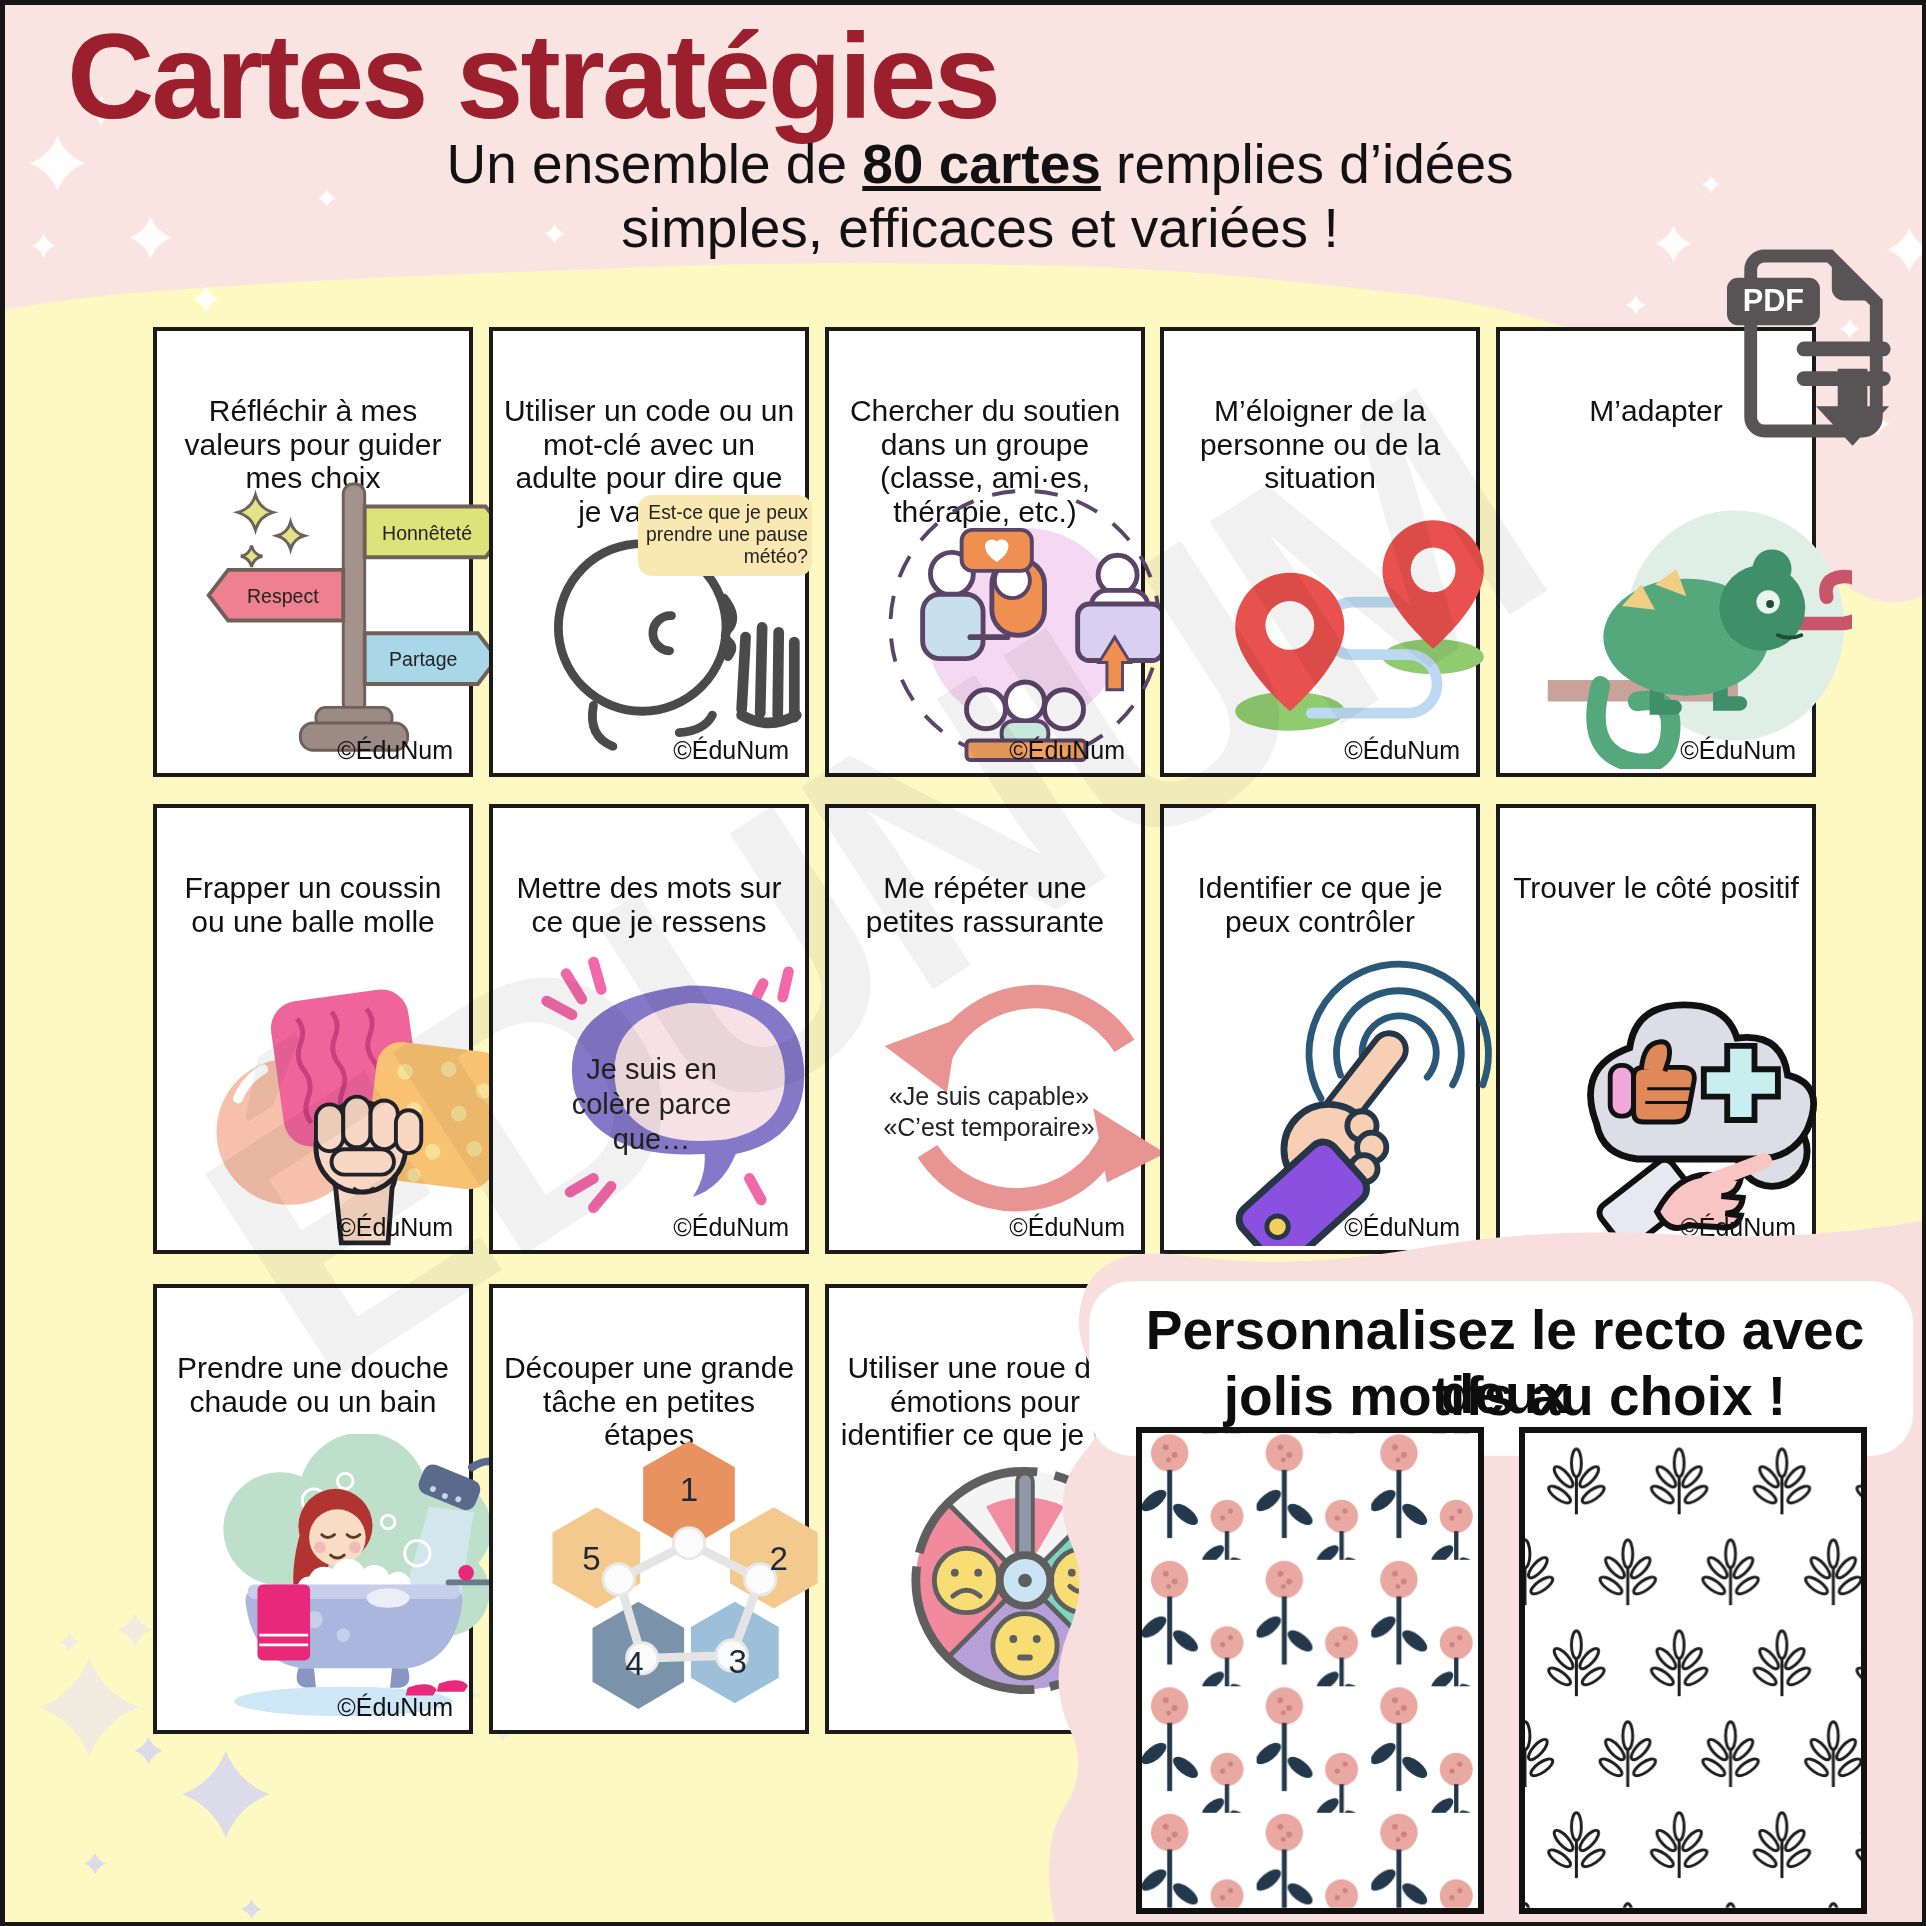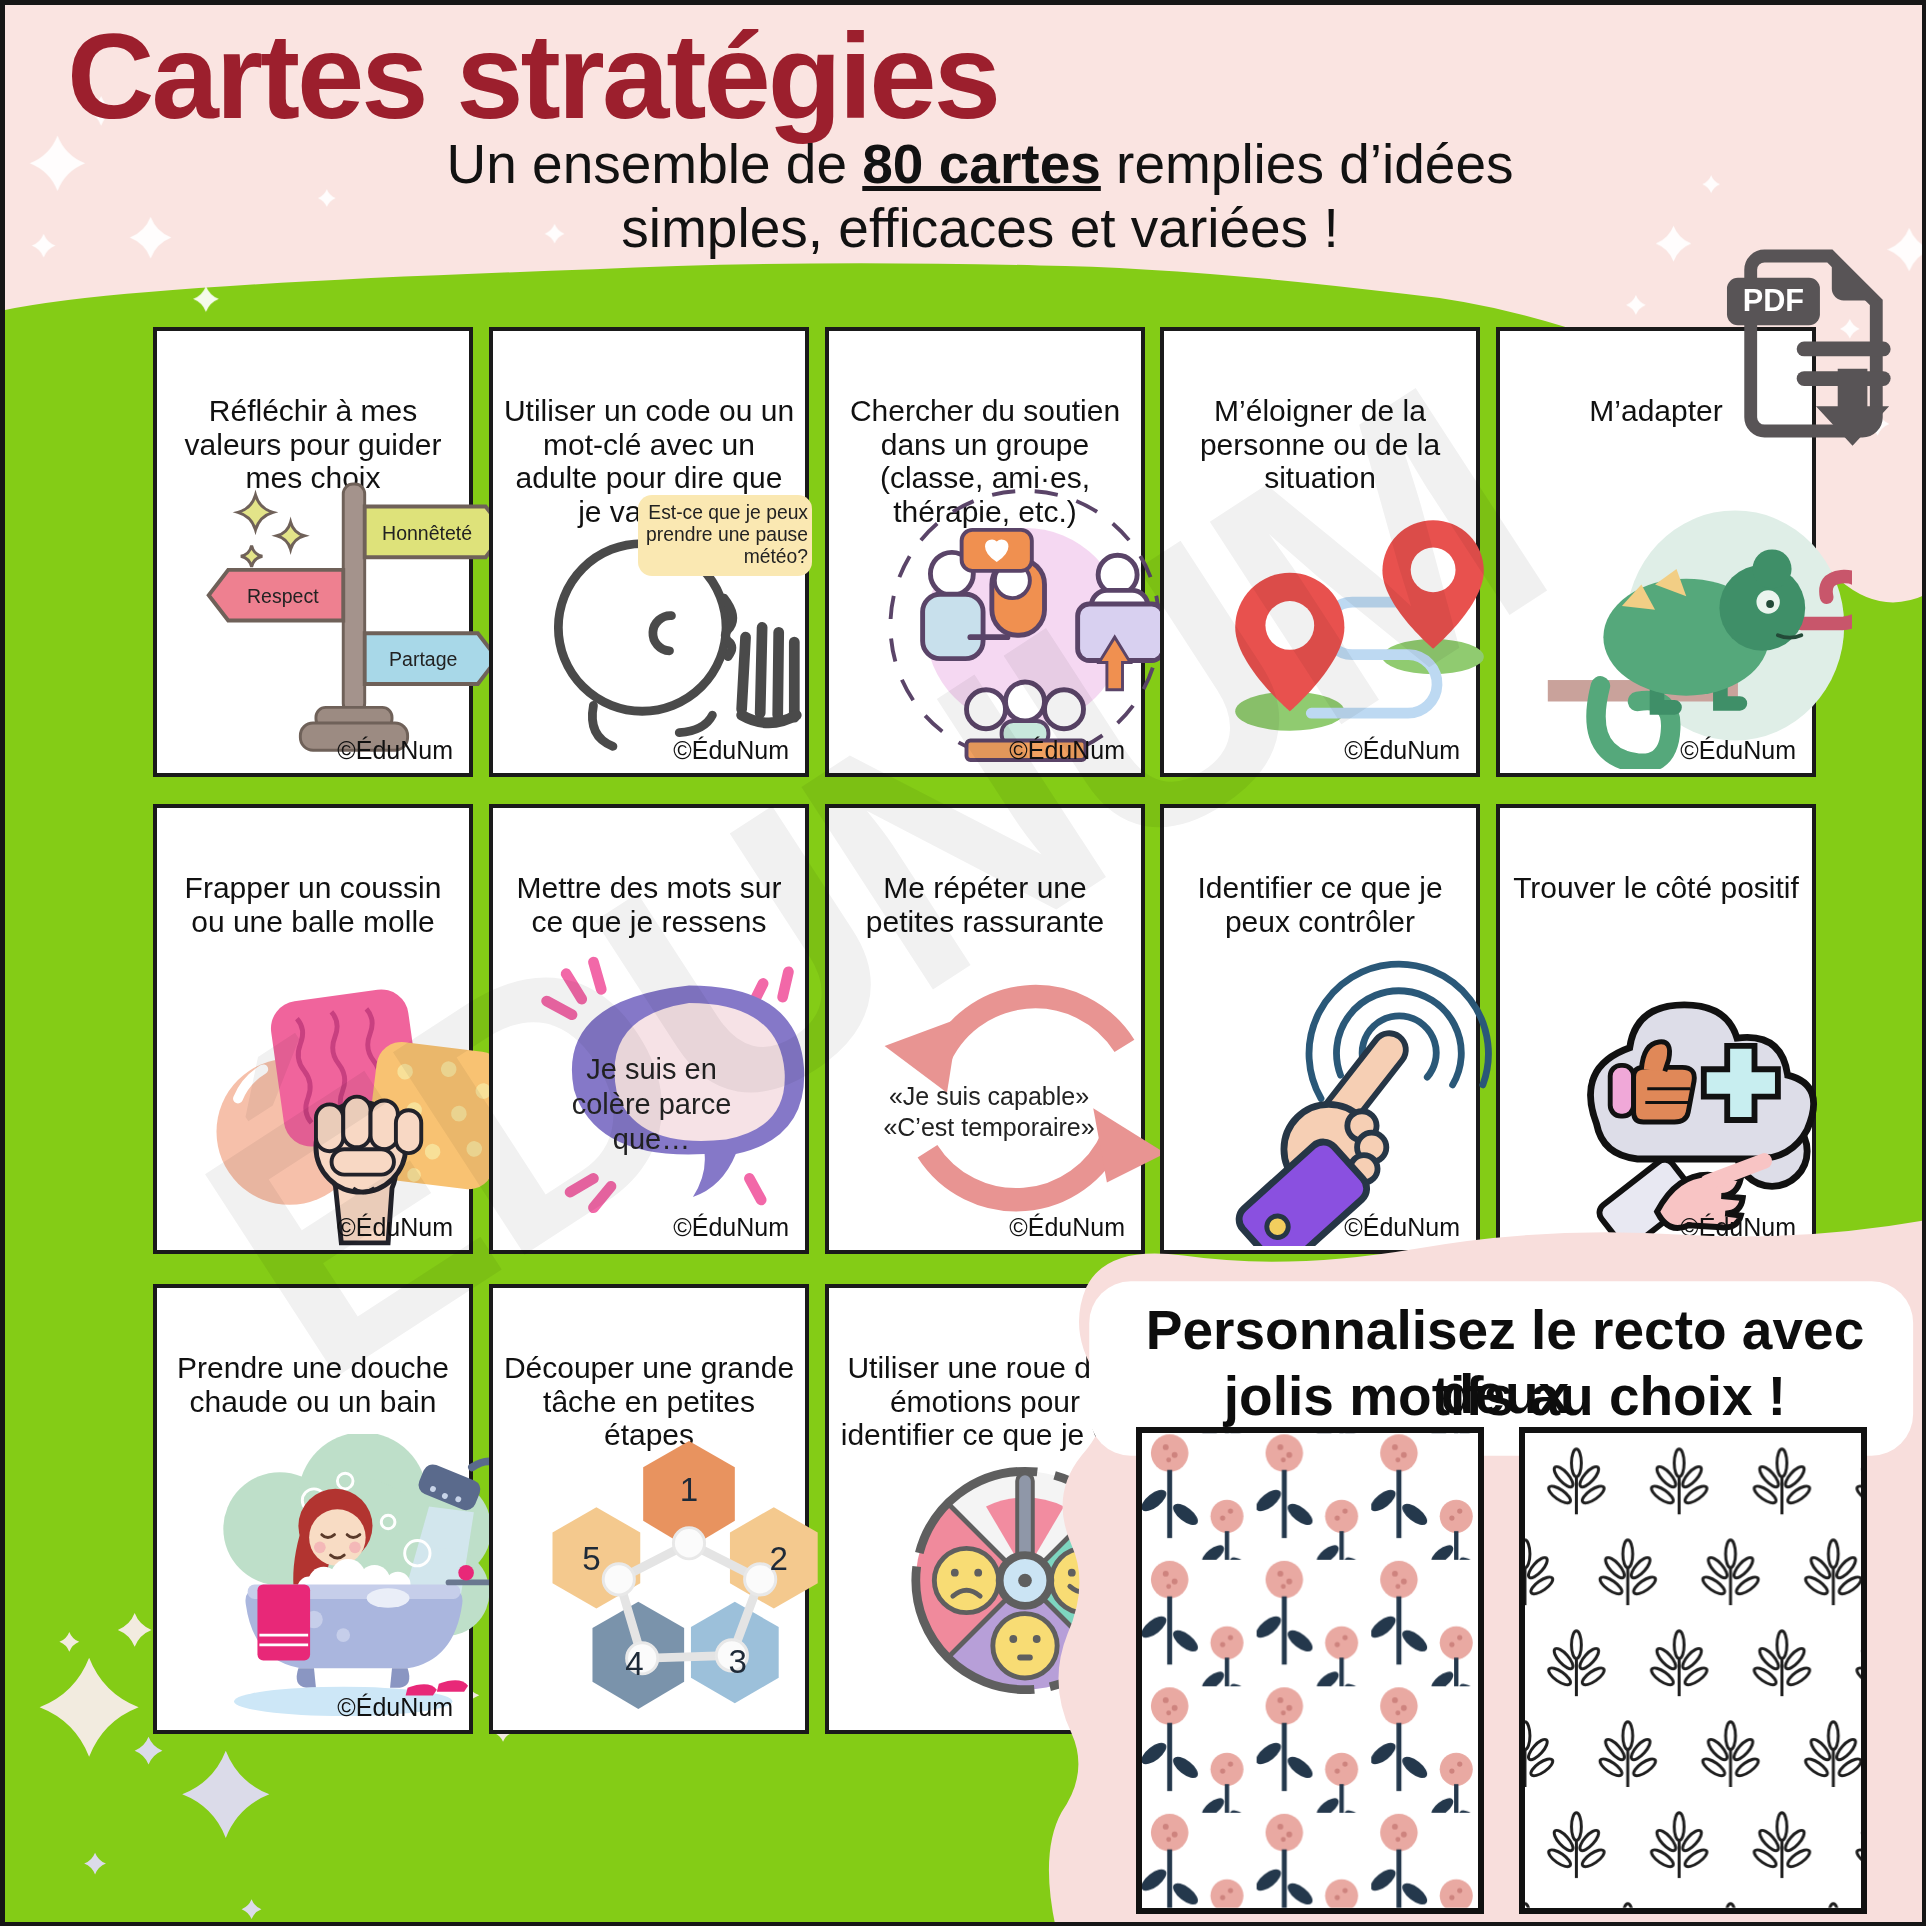--- a/index.html
+++ b/index.html
@@ -1,16 +1,16 @@
 <!DOCTYPE html>
 <html><head>
 <meta charset="utf-8">
 <style>
   html,body{margin:0;padding:0;background:#fff;}
-  #page{position:relative;width:1927px;height:1927px;background:#84cc16;overflow:hidden;
+  #page{position:relative;width:1927px;height:1927px;background:#fef9c3;overflow:hidden;
         font-family:"Liberation Sans",sans-serif;}
   #bg-svg{position:absolute;left:0;top:0;z-index:0;}
   #main-title{position:absolute;left:67px;top:6px;font-size:121px;font-weight:bold;
       letter-spacing:-3px;color:#9C1F2D;z-index:2;}
   #subtitle{position:absolute;left:386px;top:133px;width:1188px;text-align:center;
       font-size:55px;line-height:1.16;color:#121212;z-index:2;}
   #subtitle b{font-weight:bold;text-decoration:underline;}
   #watermark{position:absolute;left:40px;top:683px;width:1663px;text-align:center;
       font-size:351px;font-weight:bold;letter-spacing:-10px;color:#000;opacity:0.055;
       transform:rotate(-33deg);z-index:3;pointer-events:none;white-space:nowrap;}

